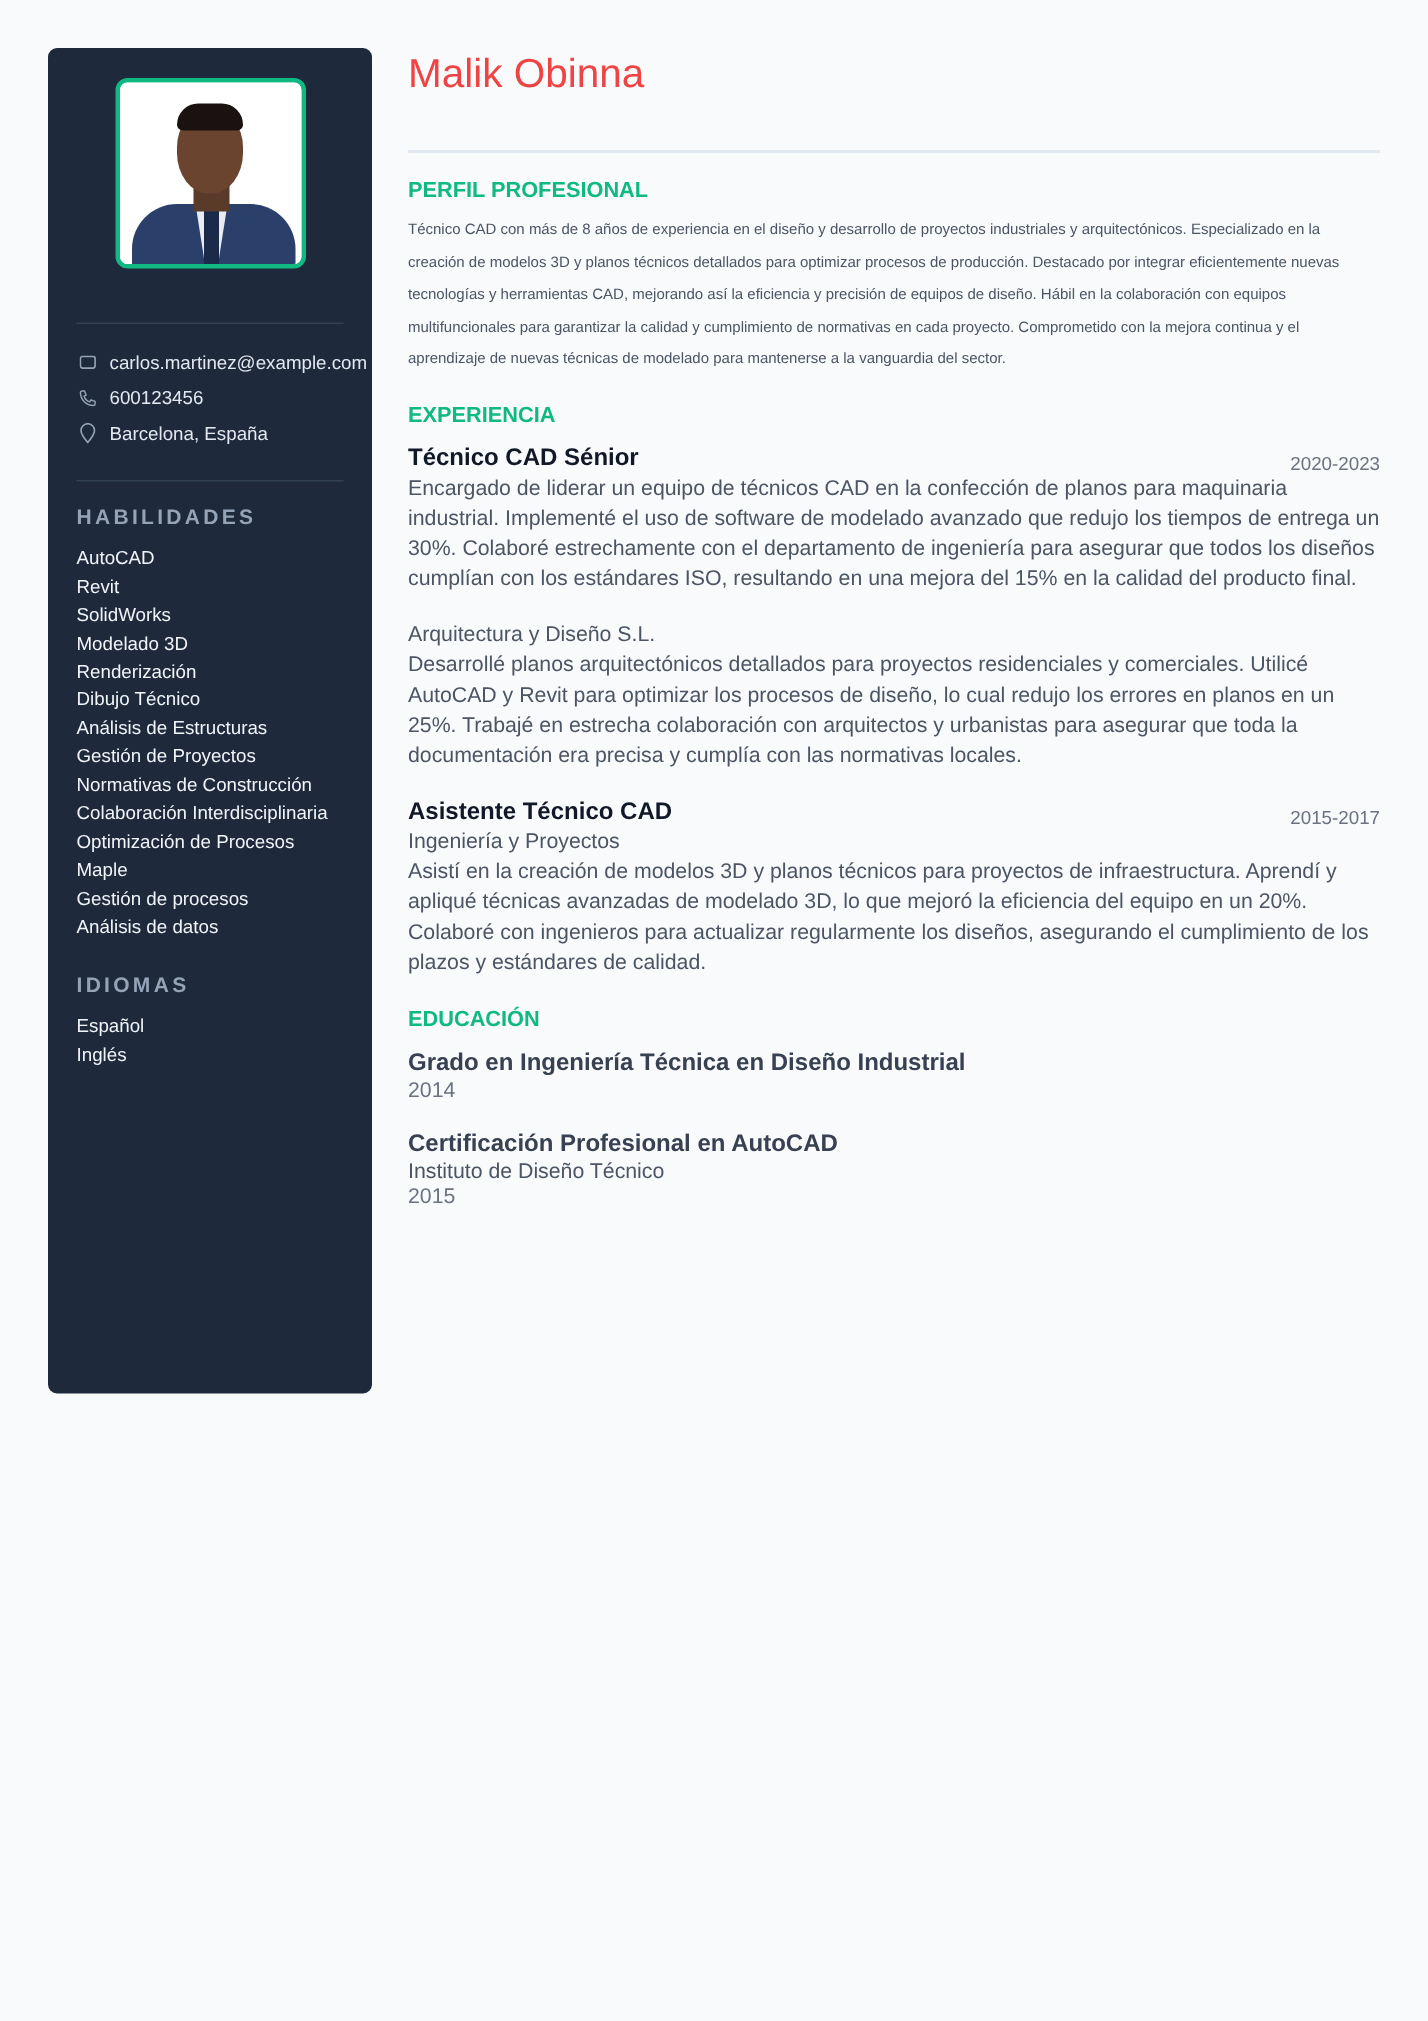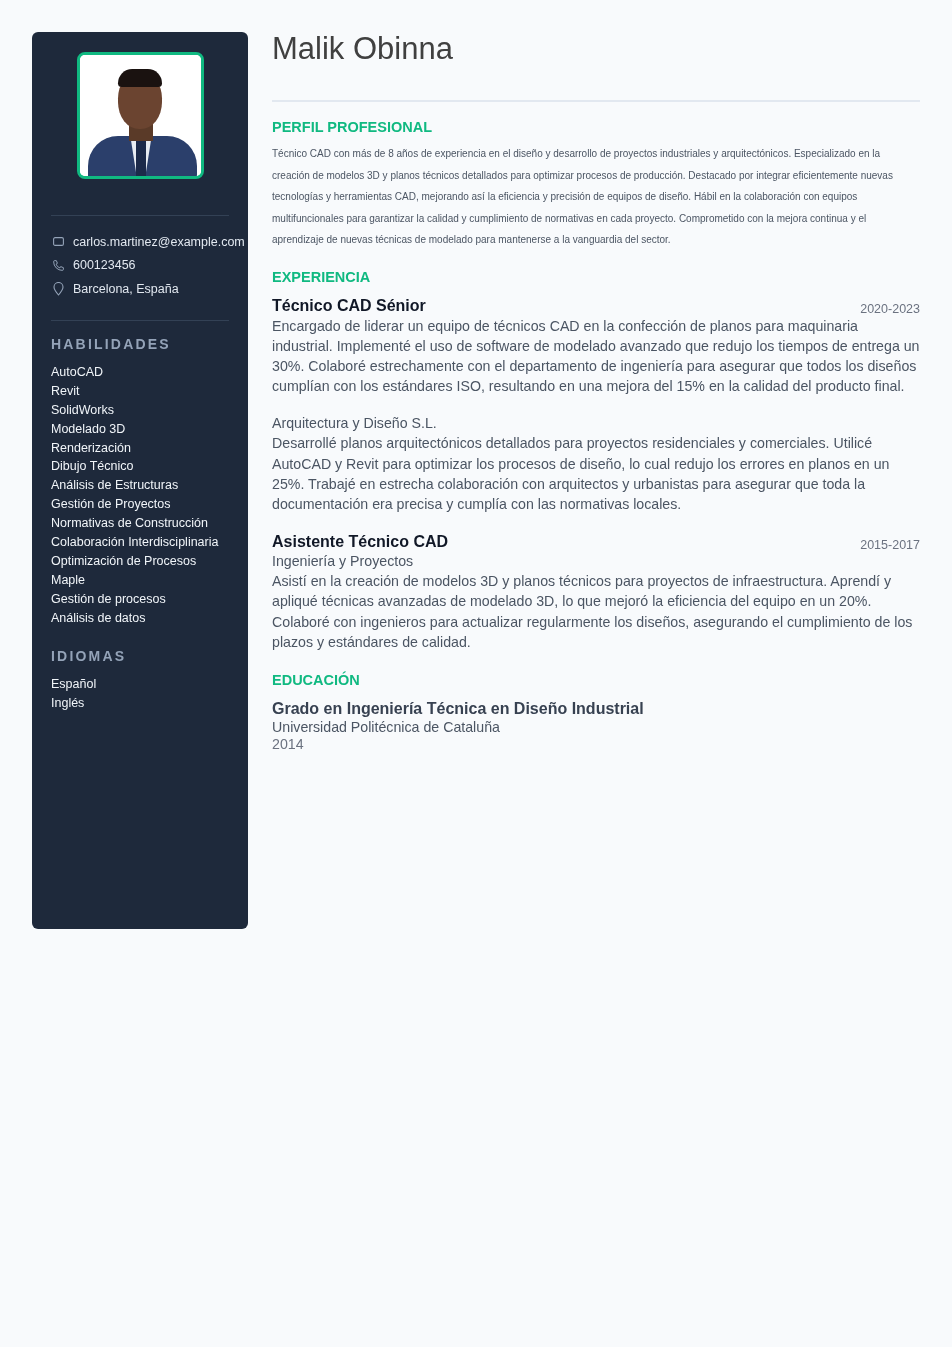--- a/index.html
+++ b/index.html
@@ -30,21 +30,21 @@
   .contact-row .txt { font-size: 12.5px; color: #e2e8f0; }
 
   .side-heading {
     position: absolute; left: 19px; font-size: 14px; font-weight: bold; letter-spacing: 2.2px;
     color: #94a3b8; text-transform: uppercase;
   }
   .side-list { position: absolute; left: 19px; list-style: none; }
   .side-list li { font-size: 12.5px; color: #f1f5f9; height: 18.9px; line-height: 18.9px; white-space: nowrap; }
 
   .main { position: absolute; left: 272px; top: 30px; width: 648px; }
-  .name { font-size: 31px; color: #404040; font-weight: normal; line-height: 38px; }
+  .name { font-size: 27px; color: #ef4444; font-weight: normal; line-height: 38px; }
   .role { font-size: 19px; color: #10b981; margin-top: 4px; line-height: 24px; }
   .hr { height: 2px; background: #e2e8f0; margin-top: 32px; }
   .sec-title { font-size: 14.5px; font-weight: bold; color: #10b981; text-transform: uppercase; margin-top: 16px; line-height: 18px; }
   .para { font-size: 10px; line-height: 21.5px; color: #4b5563; margin-top: 7px; }
 
   .job { margin-top: 10px; }
   .job + .job { margin-top: 18px; }
   .job-head { display: flex; justify-content: space-between; align-items: flex-end; }
   .job-title { font-size: 16px; font-weight: bold; color: #111827; line-height: 20px; }
   .job-dates { font-size: 12.5px; color: #6b7280; }
@@ -161,18 +161,22 @@
       <div class="job-company">Ingeniería y Proyectos</div>
       <p class="job-desc">Asistí en la creación de modelos 3D y planos técnicos para proyectos de infraestructura. Aprendí y apliqué técnicas avanzadas de modelado 3D, lo que mejoró la eficiencia del equipo en un 20%. Colaboré con ingenieros para actualizar regularmente los diseños, asegurando el cumplimiento de los plazos y estándares de calidad.</p>
     </div>
   </section>
 
   <section>
     <h2 class="sec-title" style="margin-top:19px;">EDUCACIÓN</h2>
 
     <div class="edu">
       <div class="edu-title">Grado en Ingeniería Técnica en Diseño Industrial</div>
-      <div class="edu-school">Universidad Politécnica de Cataluña</div>
       <div class="edu-year">2014</div>
     </div>
 
+    <div class="edu">
+      <div class="edu-title">Certificación Profesional en AutoCAD</div>
+      <div class="edu-school">Instituto de Diseño Técnico</div>
+      <div class="edu-year">2015</div>
+    </div>
   </section>
 </main>
 
 </body></html>

